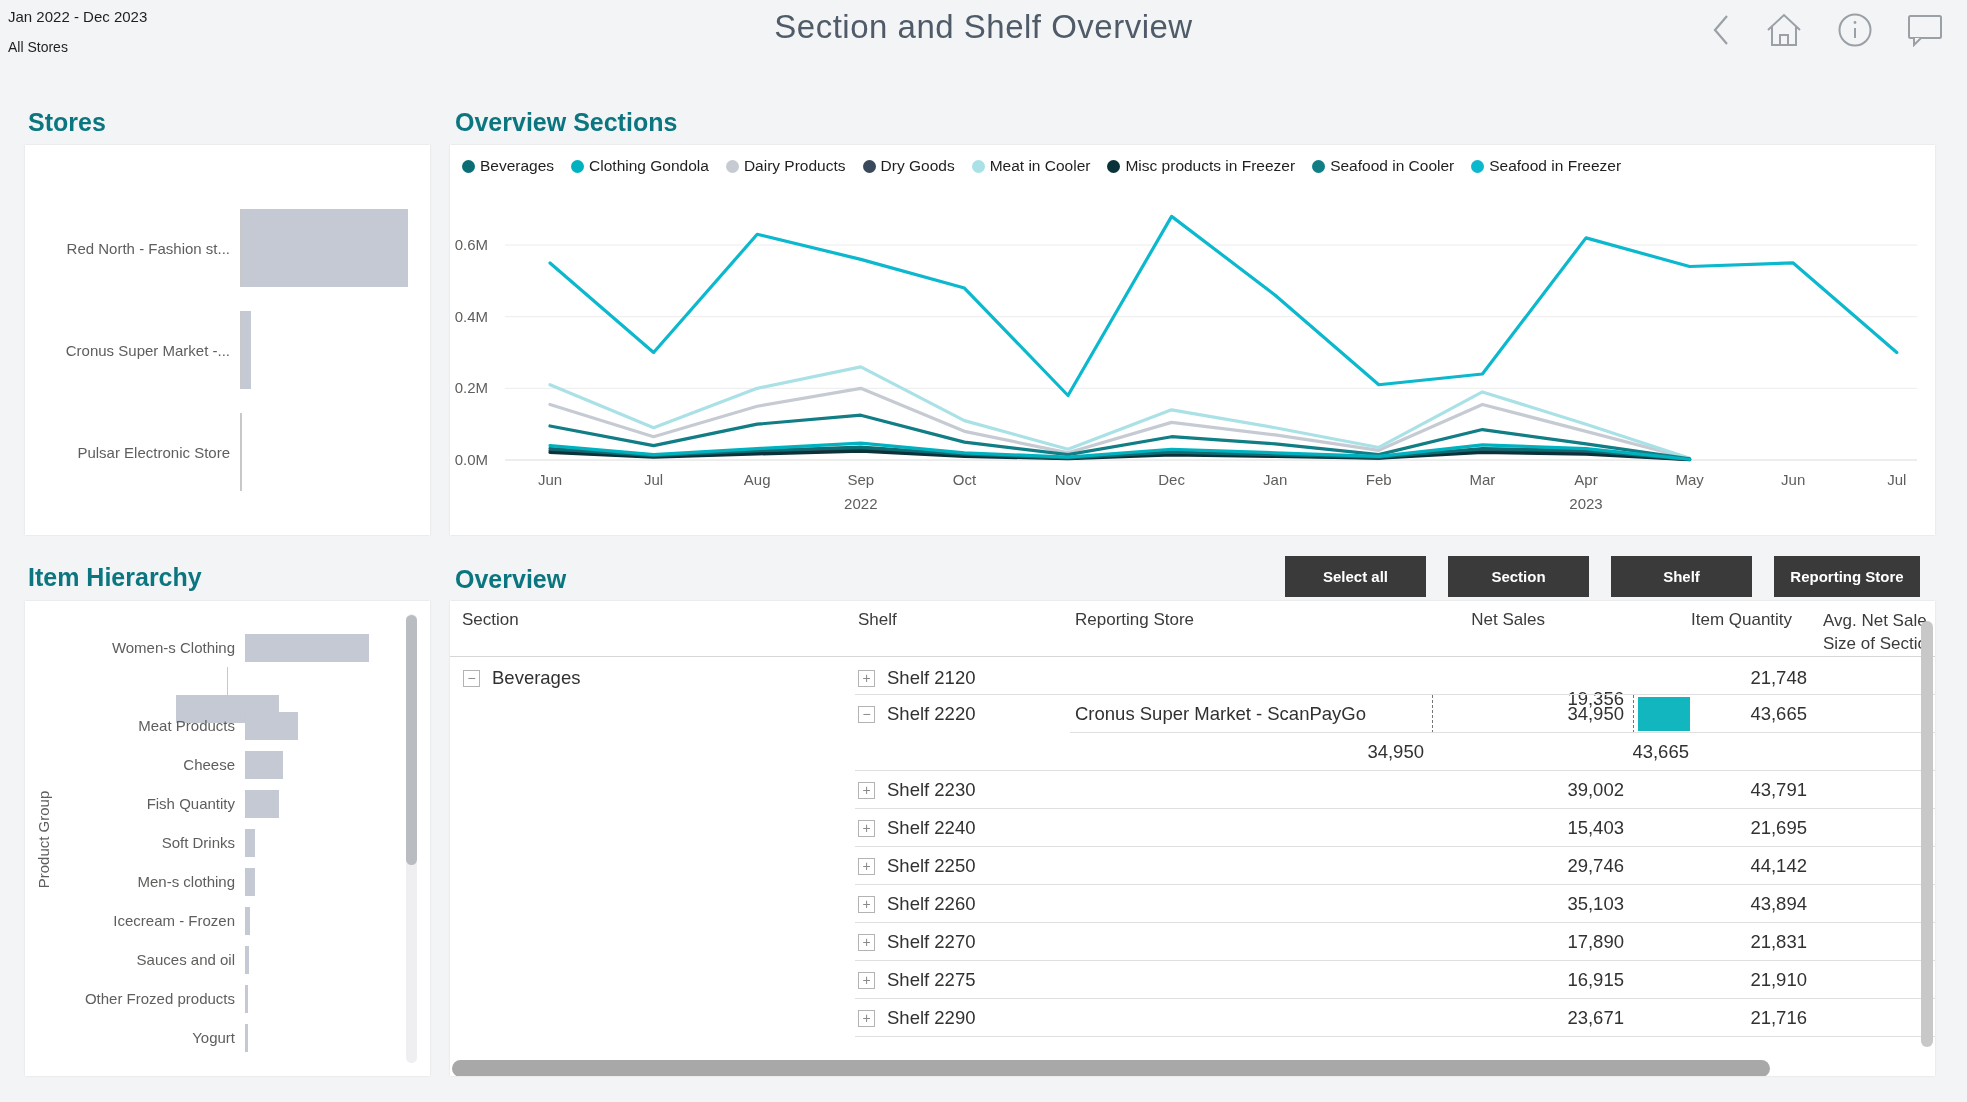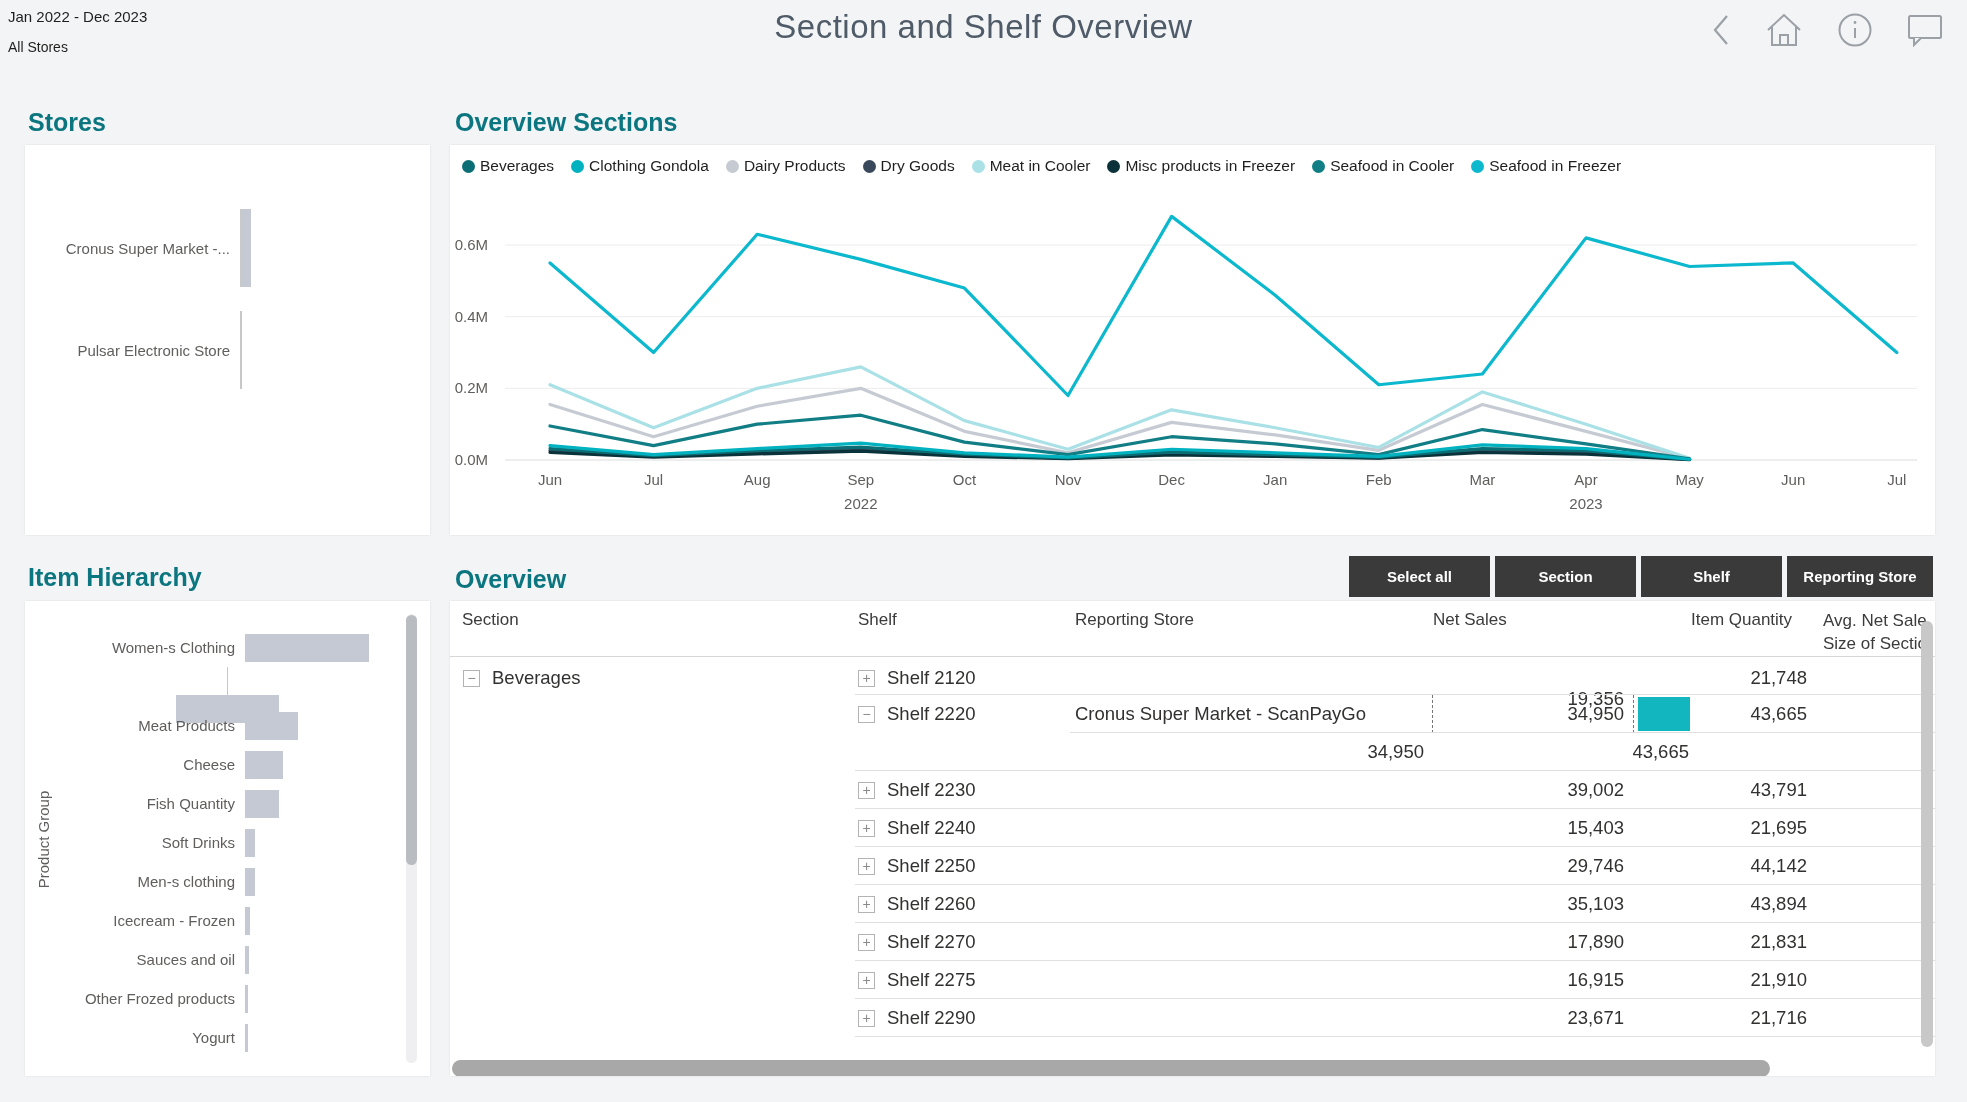--- a/index.html
+++ b/index.html
@@ -35,21 +35,21 @@
   .hbar-bar { background:#c4c9d3; flex:none; }
   
   #sections-legend {
     position:absolute; left:12px; top:12px; right:12px;
     display:flex; flex-wrap:nowrap; gap:17px; align-items:center;
     font-size:15.5px; color:#1f1f1f; white-space:nowrap; overflow:hidden;
   }
   .legend-item { display:flex; align-items:center; gap:5px; }
   .legend-dot { width:13px; height:13px; border-radius:50%; flex:none; }
   
-  #overview-buttons { position:absolute; left:1349px; top:556px; display:flex; gap:5px; }
+  #overview-buttons { position:absolute; left:1285px; top:556px; display:flex; gap:22px; }
   .pill-btn {
     height:41px; background:#3a3a3a; color:#fff; border:none;
     font-family:"Liberation Sans",sans-serif;
     font-size:15px; font-weight:bold; display:flex; align-items:center; justify-content:center;
     cursor:pointer;
   }
   #table-header, .t-row {
     display:grid;
     grid-template-columns:405px 215px 363px 200px 58px 118px 14px 112px;
     align-items:center;
@@ -101,20 +101,25 @@
     <svg width="36" height="34" viewBox="0 0 36 34" fill="none" stroke="#9aa0a6" stroke-width="2">
         <rect x="2" y="3" width="32" height="22" rx="1.5"></rect>
         <path d="M7 25 V32 L14 25" fill="#f3f4f6"></path>
       </svg>
   </span>
 </div>
 
 <div class="panel-title" style="left:28px; top:108px;">Stores</div>
 <div class="card" style="left:25px; top:145px; width:405px; height:390px;">
   <div id="stores-chart" class="abs" style="left:0; top:52px; right:0;">
+      <div class="hbar-row" style="height: 102px;">
+        <div class="hbar-label" style="width: 215px;">Red North - Fashion st...</div>
+        <div class="hbar-axis" style="height: 78px;"></div>
+        <div class="hbar-bar" style="height: 78px; width: 167px; background: rgb(196, 201, 211);"></div>
+      </div>
       <div class="hbar-row" style="height: 102px;">
         <div class="hbar-label" style="width: 215px;">Cronus Super Market -...</div>
         <div class="hbar-axis" style="height: 78px;"></div>
         <div class="hbar-bar" style="height: 78px; width: 10.02px; background: rgb(196, 201, 211);"></div>
       </div>
       <div class="hbar-row" style="height: 102px;">
         <div class="hbar-label" style="width: 215px;">Pulsar Electronic Store</div>
         <div class="hbar-axis" style="height: 78px;"></div>
         <div class="hbar-bar" style="height: 78px; width: 0.835px; background: rgb(196, 201, 211);"></div>
       </div>
@@ -262,21 +267,21 @@
   <button class="pill-btn" style="width:141px;">Select all</button>
   <button class="pill-btn" style="width:141px;">Section</button>
   <button class="pill-btn" style="width:141px;">Shelf</button>
   <button class="pill-btn" style="width:146px;">Reporting Store</button>
 </div>
 <div class="card" style="left:450px; top:601px; width:1485px; height:475px; overflow:hidden;">
   <div id="table-header">
     <div style="padding-left:12px;">Section</div>
     <div style="padding-left:3px;">Shelf</div>
     <div style="padding-left:5px;">Reporting Store</div>
-    <div style="padding-right:88px;">Net Sales</div>
+    <div style="text-align:right; padding-right:88px;">Net Sales</div>
     <div></div>
     <div style="text-align:right; padding-right:58px;">Item Quantity</div>
     <div></div>
     <div style="line-height:1.35;">
       <div>Avg. Net Sale</div>
       <div>Size of Sectio</div>
     </div>
   </div>
   <div id="table-body">
       <div class="t-row">

